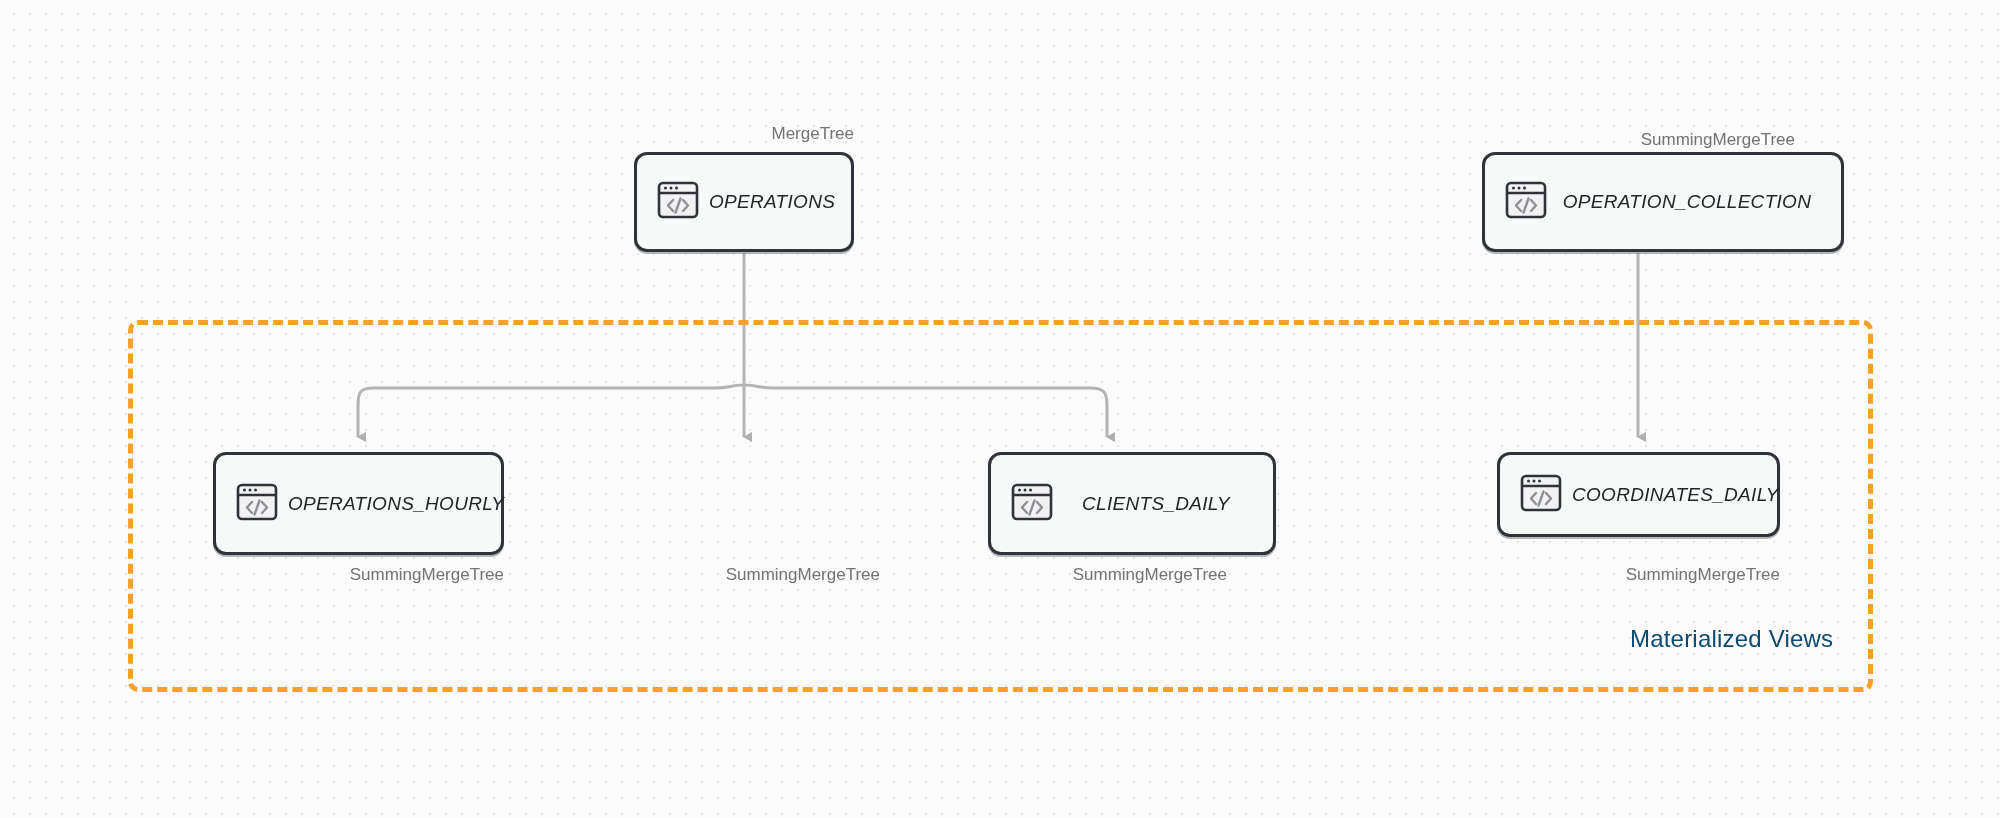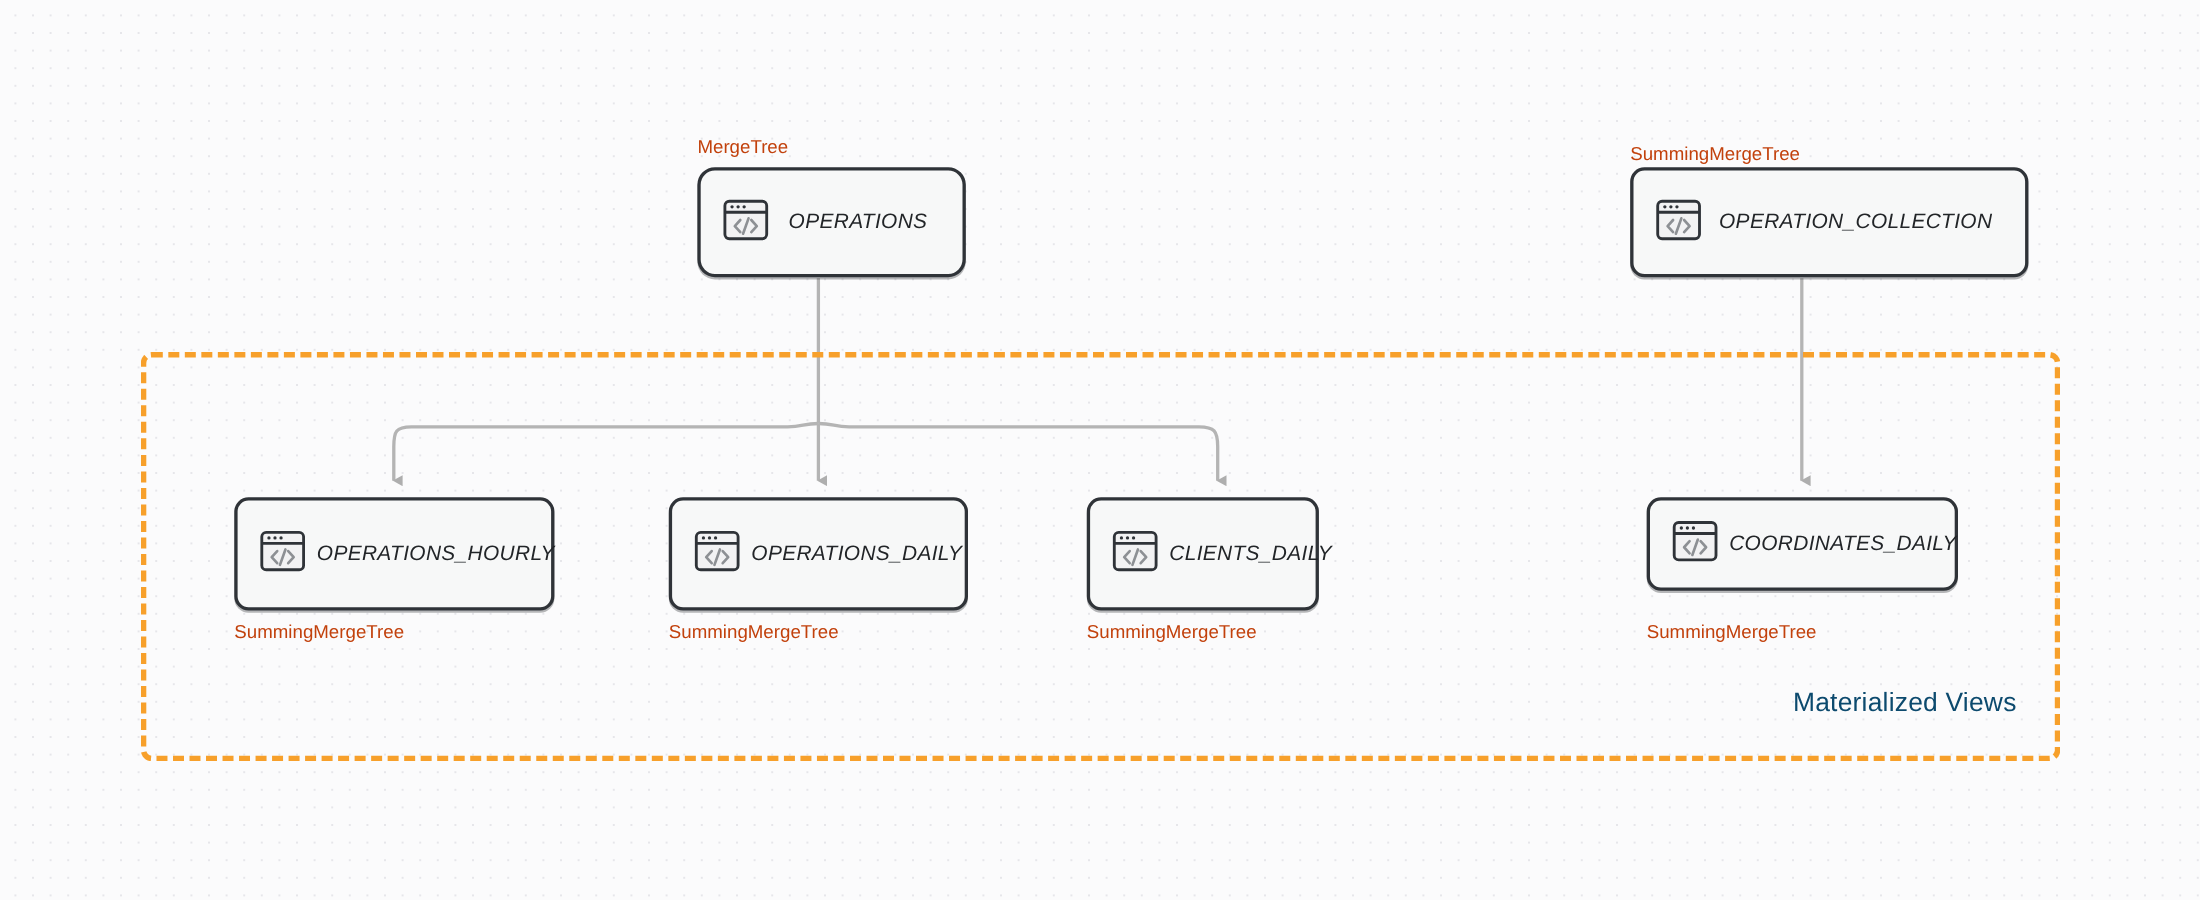--- a/index.html
+++ b/index.html
@@ -58,40 +58,40 @@
     white-space:nowrap;
     flex:1 1 auto;
     text-align:center;
     padding-right:6px;
   }
 
   
   .engine-caption {
     position:absolute;
     font-size:17px;
-    color:#c2410c;
+    color:#737373;
     white-space:nowrap;
     z-index:4;
-    text-align:left;
-  }
-
-  
-  #node-operations            { left:634px;  top:152px; width:244px;  height:100px;border-radius:16px; }
+    text-align:right;
+  }
+
+  
+  #node-operations            { left:634px;  top:152px; width:220px;  height:100px; }
   #caption-operations         { left:634px;  top:124px; width:220px; }
 
   #node-operation-collection  { left:1482px; top:152px; width:362px;  height:100px; }
   #caption-operation-collection { left:1482px; top:130px; width:313px; }
 
   #node-operations-hourly     { left:213px;  top:452px; width:291px;  height:103px; }
   #caption-operations-hourly  { left:213px;  top:565px; width:291px; }
 
   #node-operations-daily      { left:608px;  top:452px; width:272px;  height:103px; }
   #caption-operations-daily   { left:608px;  top:565px; width:272px; }
 
-  #node-clients-daily         { left:988px;  top:452px; width:211px;  height:103px; }
+  #node-clients-daily         { left:988px;  top:452px; width:288px;  height:103px; }
   #caption-clients-daily      { left:988px;  top:565px; width:239px; }
 
   #node-coordinates-daily     { left:1497px; top:452px; width:283px;  height:85px; }
   #caption-coordinates-daily  { left:1497px; top:565px; width:283px; }
 
   #group-materialized-views   { left:128px;  top:320px; width:1745px; height:372px; }
   #label-materialized-views   { left:1630px; top:625px; }
 </style>
 </head>
 <body>
@@ -163,35 +163,20 @@
         <circle cx="21.5" cy="11" r="1.5" fill="#2f3338"></circle>
         <path d="M18 23 L13 28.5 L18 34" fill="none" stroke="#8d9094" stroke-width="2.4" stroke-linecap="round" stroke-linejoin="round"></path>
         <path d="M28 23 L33 28.5 L28 34" fill="none" stroke="#8d9094" stroke-width="2.4" stroke-linecap="round" stroke-linejoin="round"></path>
         <path d="M25.5 21.5 L20.5 35.5" fill="none" stroke="#8d9094" stroke-width="2.4" stroke-linecap="round"></path>
       </svg>
     </span>
     <span class="node-label">OPERATIONS_HOURLY</span>
   </div>
   <div class="engine-caption" id="caption-operations-hourly">SummingMergeTree</div>
 
-  <div class="node" id="node-operations-daily">
-    <span class="icon">
-      <svg width="46" height="46" viewBox="0 0 46 46" xmlns="http://www.w3.org/2000/svg">
-        <rect x="4" y="6" width="38" height="34" rx="4" ry="4" fill="#f2f2f3" stroke="#2f3338" stroke-width="2.6"></rect>
-        <path d="M4 16 H42" stroke="#2f3338" stroke-width="2.6"></path>
-        <circle cx="10.5" cy="11" r="1.5" fill="#2f3338"></circle>
-        <circle cx="16" cy="11" r="1.5" fill="#2f3338"></circle>
-        <circle cx="21.5" cy="11" r="1.5" fill="#2f3338"></circle>
-        <path d="M18 23 L13 28.5 L18 34" fill="none" stroke="#8d9094" stroke-width="2.4" stroke-linecap="round" stroke-linejoin="round"></path>
-        <path d="M28 23 L33 28.5 L28 34" fill="none" stroke="#8d9094" stroke-width="2.4" stroke-linecap="round" stroke-linejoin="round"></path>
-        <path d="M25.5 21.5 L20.5 35.5" fill="none" stroke="#8d9094" stroke-width="2.4" stroke-linecap="round"></path>
-      </svg>
-    </span>
-    <span class="node-label">OPERATIONS_DAILY</span>
-  </div>
   <div class="engine-caption" id="caption-operations-daily">SummingMergeTree</div>
 
   <div class="node" id="node-clients-daily">
     <span class="icon">
       <svg width="46" height="46" viewBox="0 0 46 46" xmlns="http://www.w3.org/2000/svg">
         <rect x="4" y="6" width="38" height="34" rx="4" ry="4" fill="#f2f2f3" stroke="#2f3338" stroke-width="2.6"></rect>
         <path d="M4 16 H42" stroke="#2f3338" stroke-width="2.6"></path>
         <circle cx="10.5" cy="11" r="1.5" fill="#2f3338"></circle>
         <circle cx="16" cy="11" r="1.5" fill="#2f3338"></circle>
         <circle cx="21.5" cy="11" r="1.5" fill="#2f3338"></circle>

